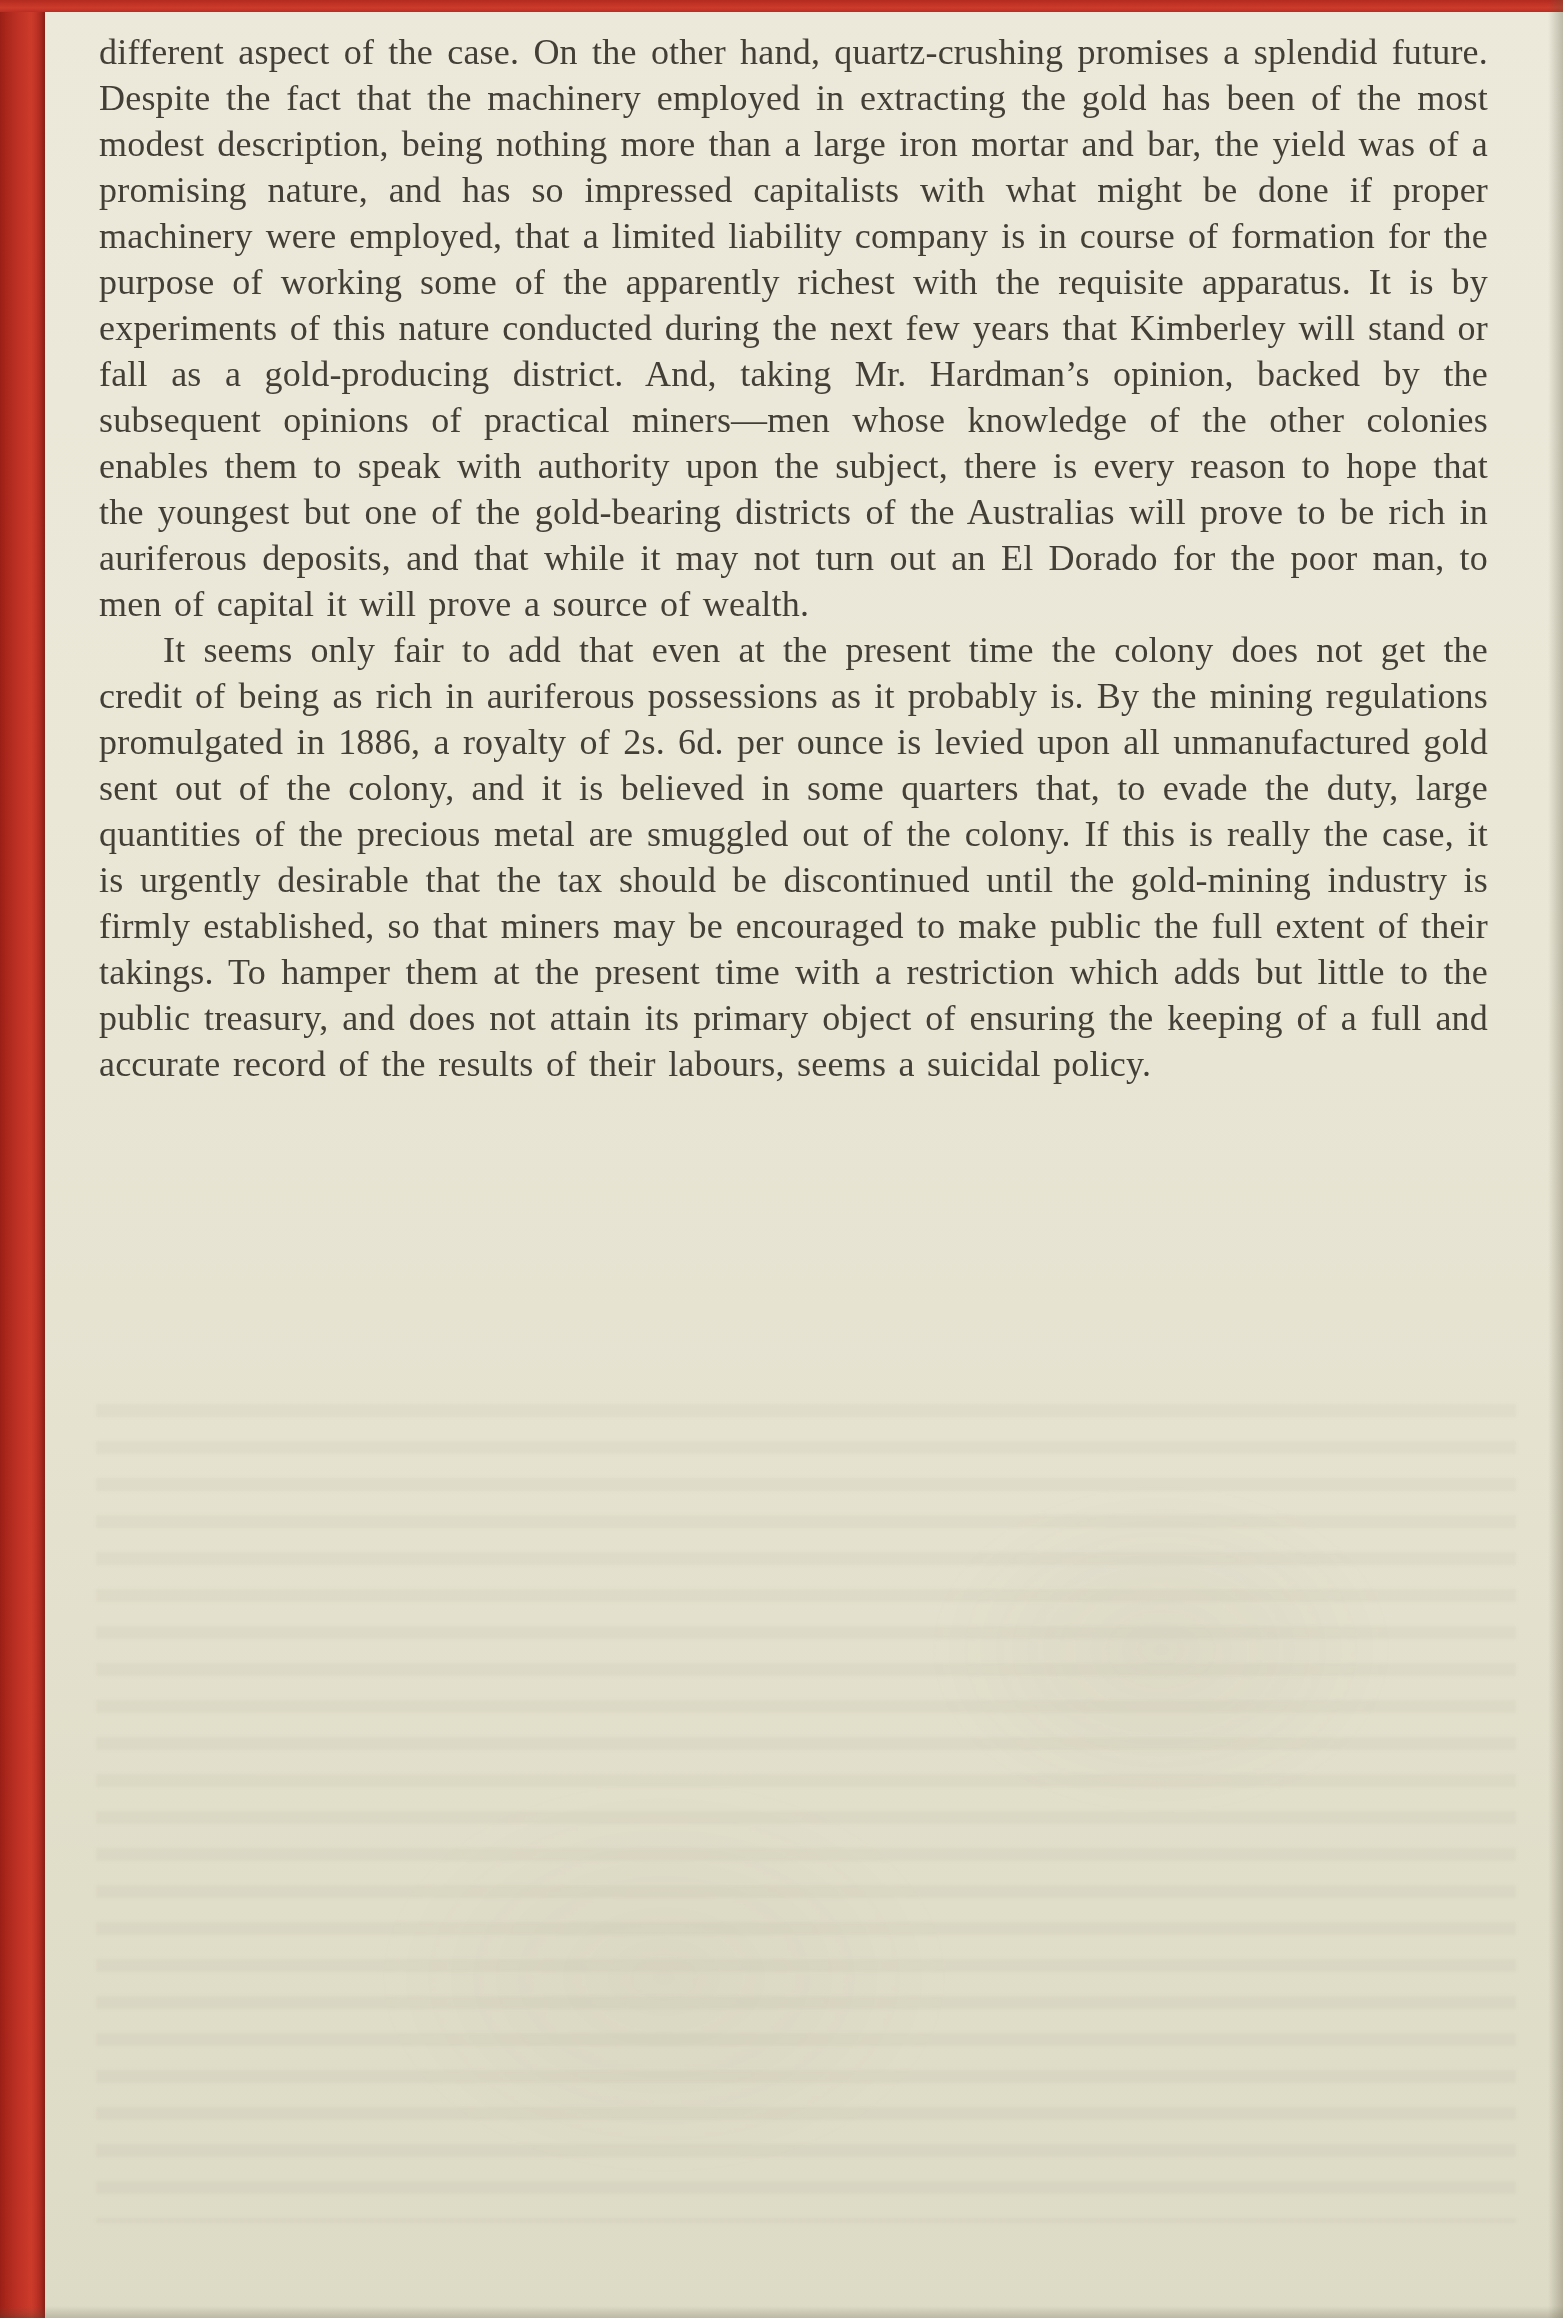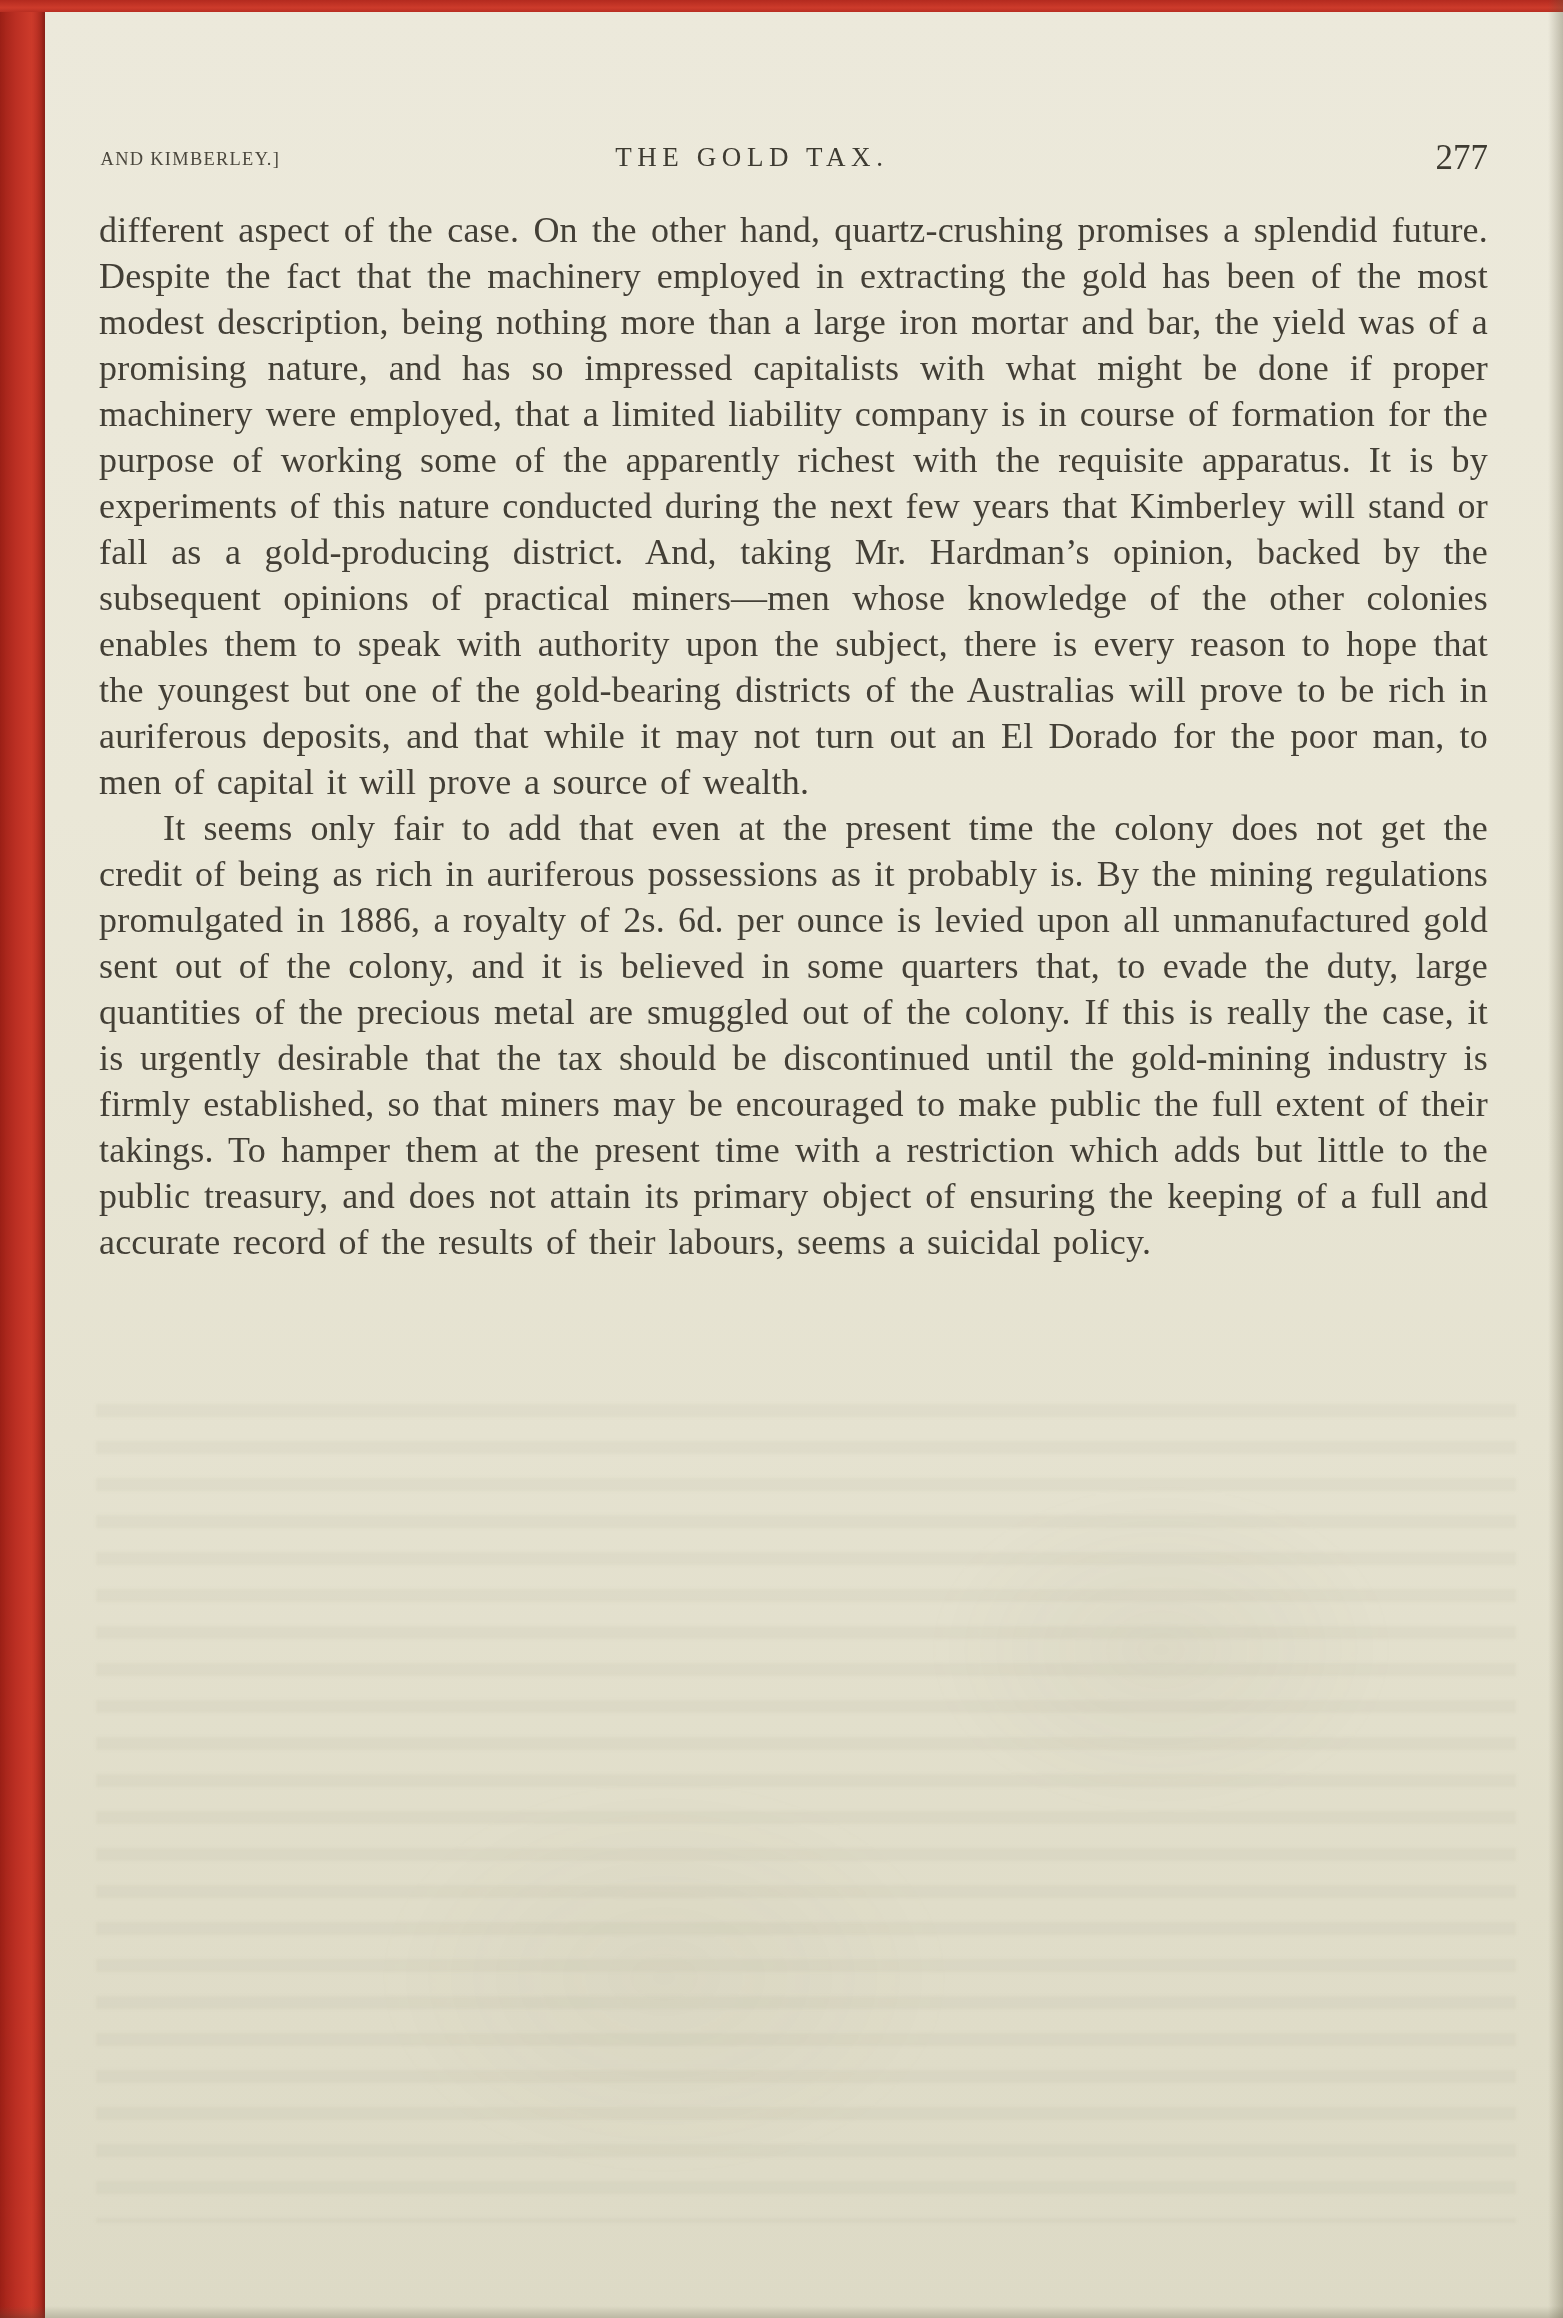--- a/index.html
+++ b/index.html
@@ -114,25 +114,20 @@
 <body>
 
 <div class="binding-left"></div>
 <div class="binding-top"></div>
 <div class="edge-right"></div>
 <div class="edge-bottom"></div>
 <div class="bleed-through"></div>
 
 <div class="content">
 
-  <div class="page-header">
-    <span class="running-title-left">AND KIMBERLEY.]</span>
-    <span class="running-title-center">THE GOLD TAX.</span>
-    <span class="page-number">277</span>
-  </div>
 
   <div class="body-text">
     <p>different aspect of the case.  On the other hand, quartz-crushing promises a splendid future.  Despite the fact that the machinery employed in extracting the gold has been of the most modest description, being nothing more than a large iron mortar and bar, the yield was of a promising nature, and has so impressed capitalists with what might be done if proper machinery were employed, that a limited liability company is in course of formation for the purpose of working some of the apparently richest with the requisite apparatus.  It is by experiments of this nature conducted during the next few years that Kimberley will stand or fall as a gold-producing district.  And, taking Mr. Hardman’s opinion, backed by the subsequent opinions of practical miners—men whose knowledge of the other colonies enables them to speak with authority upon the subject, there is every reason to hope that the youngest but one of the gold-bearing districts of the Australias will prove to be rich in auriferous deposits, and that while it may not turn out an El Dorado for the poor man, to men of capital it will prove a source of wealth.</p>
     <p class="indented">It seems only fair to add that even at the present time the colony does not get the credit of being as rich in auriferous possessions as it probably is.  By the mining regulations promulgated in 1886, a royalty of 2s. 6d. per ounce is levied upon all unmanufactured gold sent out of the colony, and it is believed in some quarters that, to evade the duty, large quantities of the precious metal are smuggled out of the colony.  If this is really the case, it is urgently desirable that the tax should be discontinued until the gold-mining industry is firmly established, so that miners may be encouraged to make public the full extent of their takings.  To hamper them at the present time with a restriction which adds but little to the public treasury, and does not attain its primary object of ensuring the keeping of a full and accurate record of the results of their labours, seems a suicidal policy.</p>
   </div>
 
 </div>
 
 
 </body></html>

